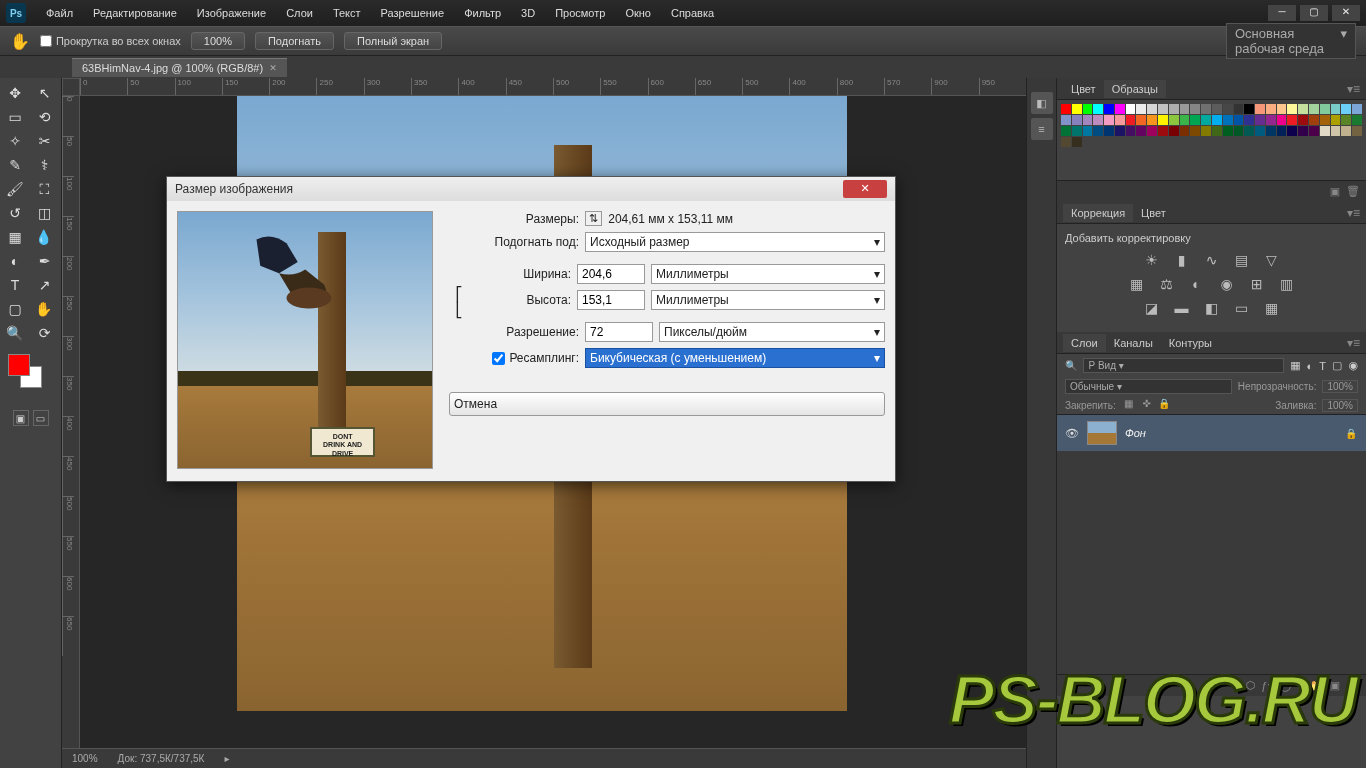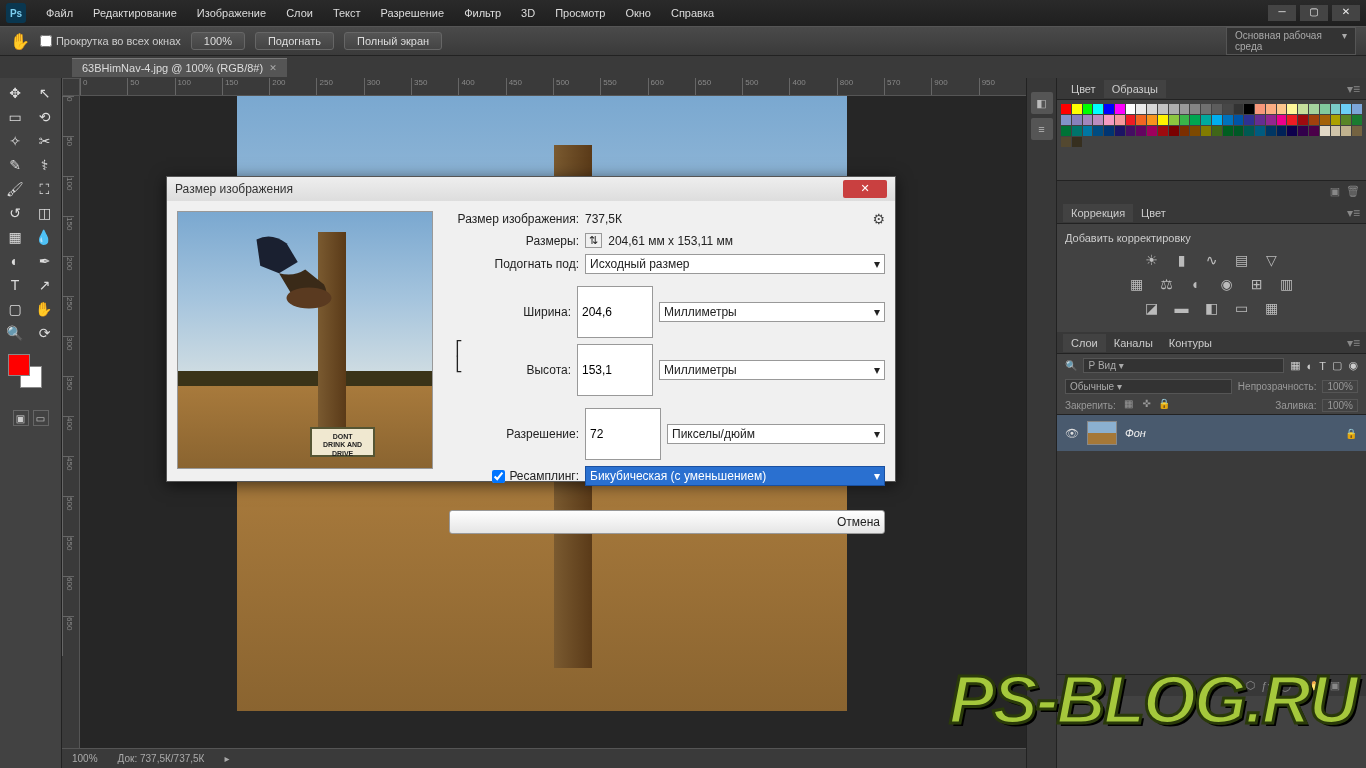--- a/index.html
+++ b/index.html
@@ -11,21 +11,21 @@
 .menu-item { padding:4px 8px; color:#ddd; cursor:pointer; }
 .win-controls { margin-left:auto; display:flex; gap:4px; }
 .win-btn { width:28px; height:16px; background:#444; color:#eee; text-align:center; line-height:14px; font-size:10px;}
 
 
 .optionsbar { height:30px; background:linear-gradient(#4a4a4a,#3a3a3a); border-top:1px solid #555; border-bottom:1px solid #222; display:flex; align-items:center; padding:0 10px; gap:10px;}
 .optionsbar .hand-icon { font-size:16px; }
 .chk { display:flex; align-items:center; gap:4px; color:#ccc;}
 .chk input { width:12px; height:12px;}
 .opt-btn { padding:2px 12px; background:linear-gradient(#555,#444); border:1px solid #666; border-radius:3px; color:#ddd; font-size:11px;}
-.workspace-dd { margin-left:auto; padding:2px 8px; background:#333; border:1px solid #555; color:#aaa; font-size:10px; width:130px; display:flex; justify-content:space-between;}
+.workspace-dd { margin-left:auto; padding:2px 8px; background:#333; border:1px solid #555; color:#aaa; font-size:13px; width:130px; display:flex; justify-content:space-between;}
 
 
 .doctab { height:22px; background:#3a3a3a; display:flex; align-items:center; padding-left:72px;}
 .doctab-inner { background:#555; padding:3px 10px; border-top:1px solid #777; color:#ddd; font-size:11px; display:flex; align-items:center; gap:6px;}
 .doctab-inner .x { color:#aaa; font-size:9px;}
 
 
 .main { display:flex; height:calc(768px - 78px); }
 
 
@@ -101,27 +101,27 @@
 .dlg-preview .sky { height:68%;}
 .dlg-preview .ground { top:68%;}
 .dlg-preview .treeline { top:62%; height:8%;}
 .dlg-preview .pole { left:55%; width:28px;}
 .dlg-preview .sign { top:84%; left:52%; width:65px; height:30px; font-size:7px;}
 .dlg-preview .man-boot svg { transform:scale(0.75); transform-origin:top left;}
 .dlg-form { flex:1; }
 .dlg-row { display:flex; align-items:center; margin-bottom:6px; gap:6px;}
 .dlg-row label { width:130px; text-align:right; color:#222; font-size:12px;}
 .dlg-row .val { font-size:12px;}
-.dlg-input { border:1px solid #999; padding:18px 4px; width:76px; font-size:12px;}
+.dlg-input { border:1px solid #999; padding:2px 4px; width:68px; font-size:12px;}
 .dlg-select { border:1px solid #999; padding:2px 4px; font-size:12px; background:#fff; flex:1; display:flex; justify-content:space-between;}
 .dlg-select.highlight { background:#2a70d0; color:#fff; border-color:#1a50a0;}
 .dlg-gear { margin-left:auto; color:#444; font-size:14px;}
 .dlg-link { width:20px; font-size:14px; text-align:center;}
 .dlg-btns { display:flex; gap:14px; margin-top:24px;}
-.dlg-btn { flex:1; padding:4px; border:1px solid #999; background:linear-gradient(#fff,#e5e5e5); border-radius:3px; text-align:right; font-size:12px; color:#222;}
+.dlg-btn { flex:1; padding:4px; border:1px solid #999; background:linear-gradient(#fff,#e5e5e5); border-radius:3px; text-align:left; font-size:12px; color:#222;}
 
 
 .watermark { position:absolute; bottom:30px; right:10px; font-size:68px; font-weight:900; font-style:italic; color:#a5c83c; -webkit-text-stroke:3px #2a3a0a; letter-spacing:-2px; text-shadow:3px 3px 0 #000; font-family:Impact,Arial Black,sans-serif;}
 
 </style>
 </head>
 <body>
 
 <div class="menubar">
   <div class="ps-logo">Ps</div>
@@ -477,25 +477,20 @@
       <div class="man-boot" style="top:8%; left:22%;">
         <svg width="160" height="140" viewBox="0 0 160 140">
           <path d="M30,10 Q50,0 70,15 L85,40 L60,55 L35,45 Z" fill="#1a2030"></path>
           <path d="M60,55 Q80,60 95,50 L120,70 Q130,90 110,95 L75,80 Z" fill="#3a2a18"></path>
           <ellipse cx="100" cy="88" rx="30" ry="14" fill="#5a3a20"></ellipse>
         </svg>
       </div>
     </div>
     <div class="dlg-form">
       <div class="dlg-row">
-        <label>Размер изображения:</label>
-        <span class="val">737,5К</span>
-        <span class="dlg-gear">⚙</span>
-      </div>
-      <div class="dlg-row">
         <label>Размеры:</label>
         <span style="border:1px solid #999; padding:0 3px;">⇅</span>
         <span class="val">204,61 мм x 153,11 мм</span>
       </div>
       <div class="dlg-row">
         <label>Подогнать под:</label>
         <div class="dlg-select">
             <span>Исходный размер</span>
             <span>▾</span>
           </div>

